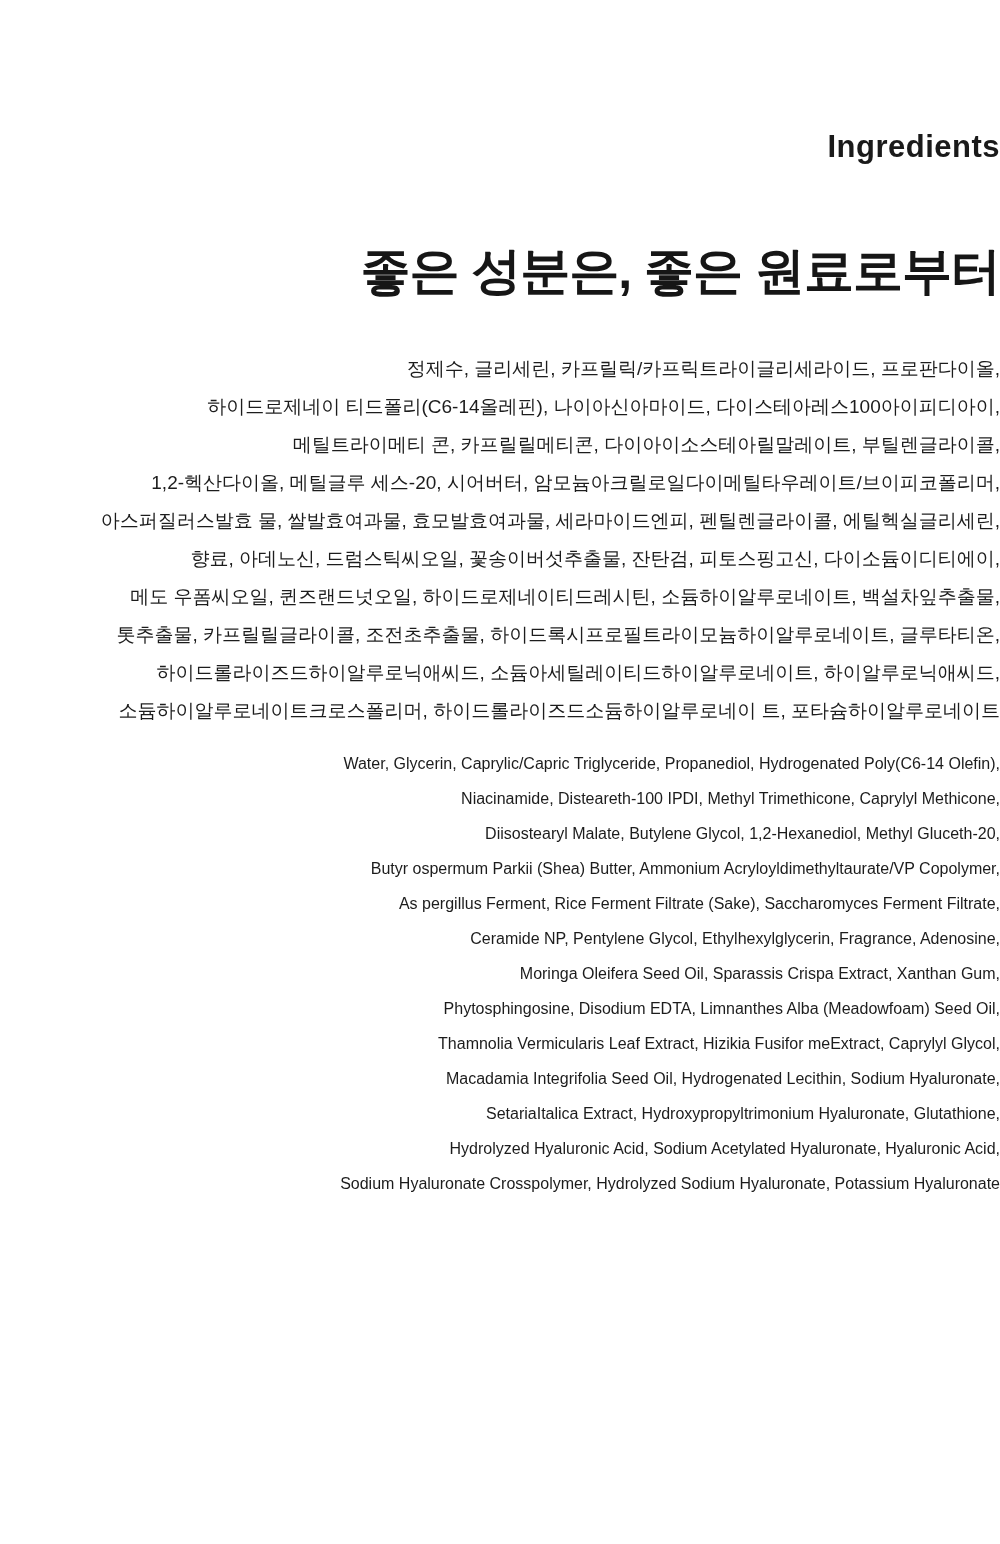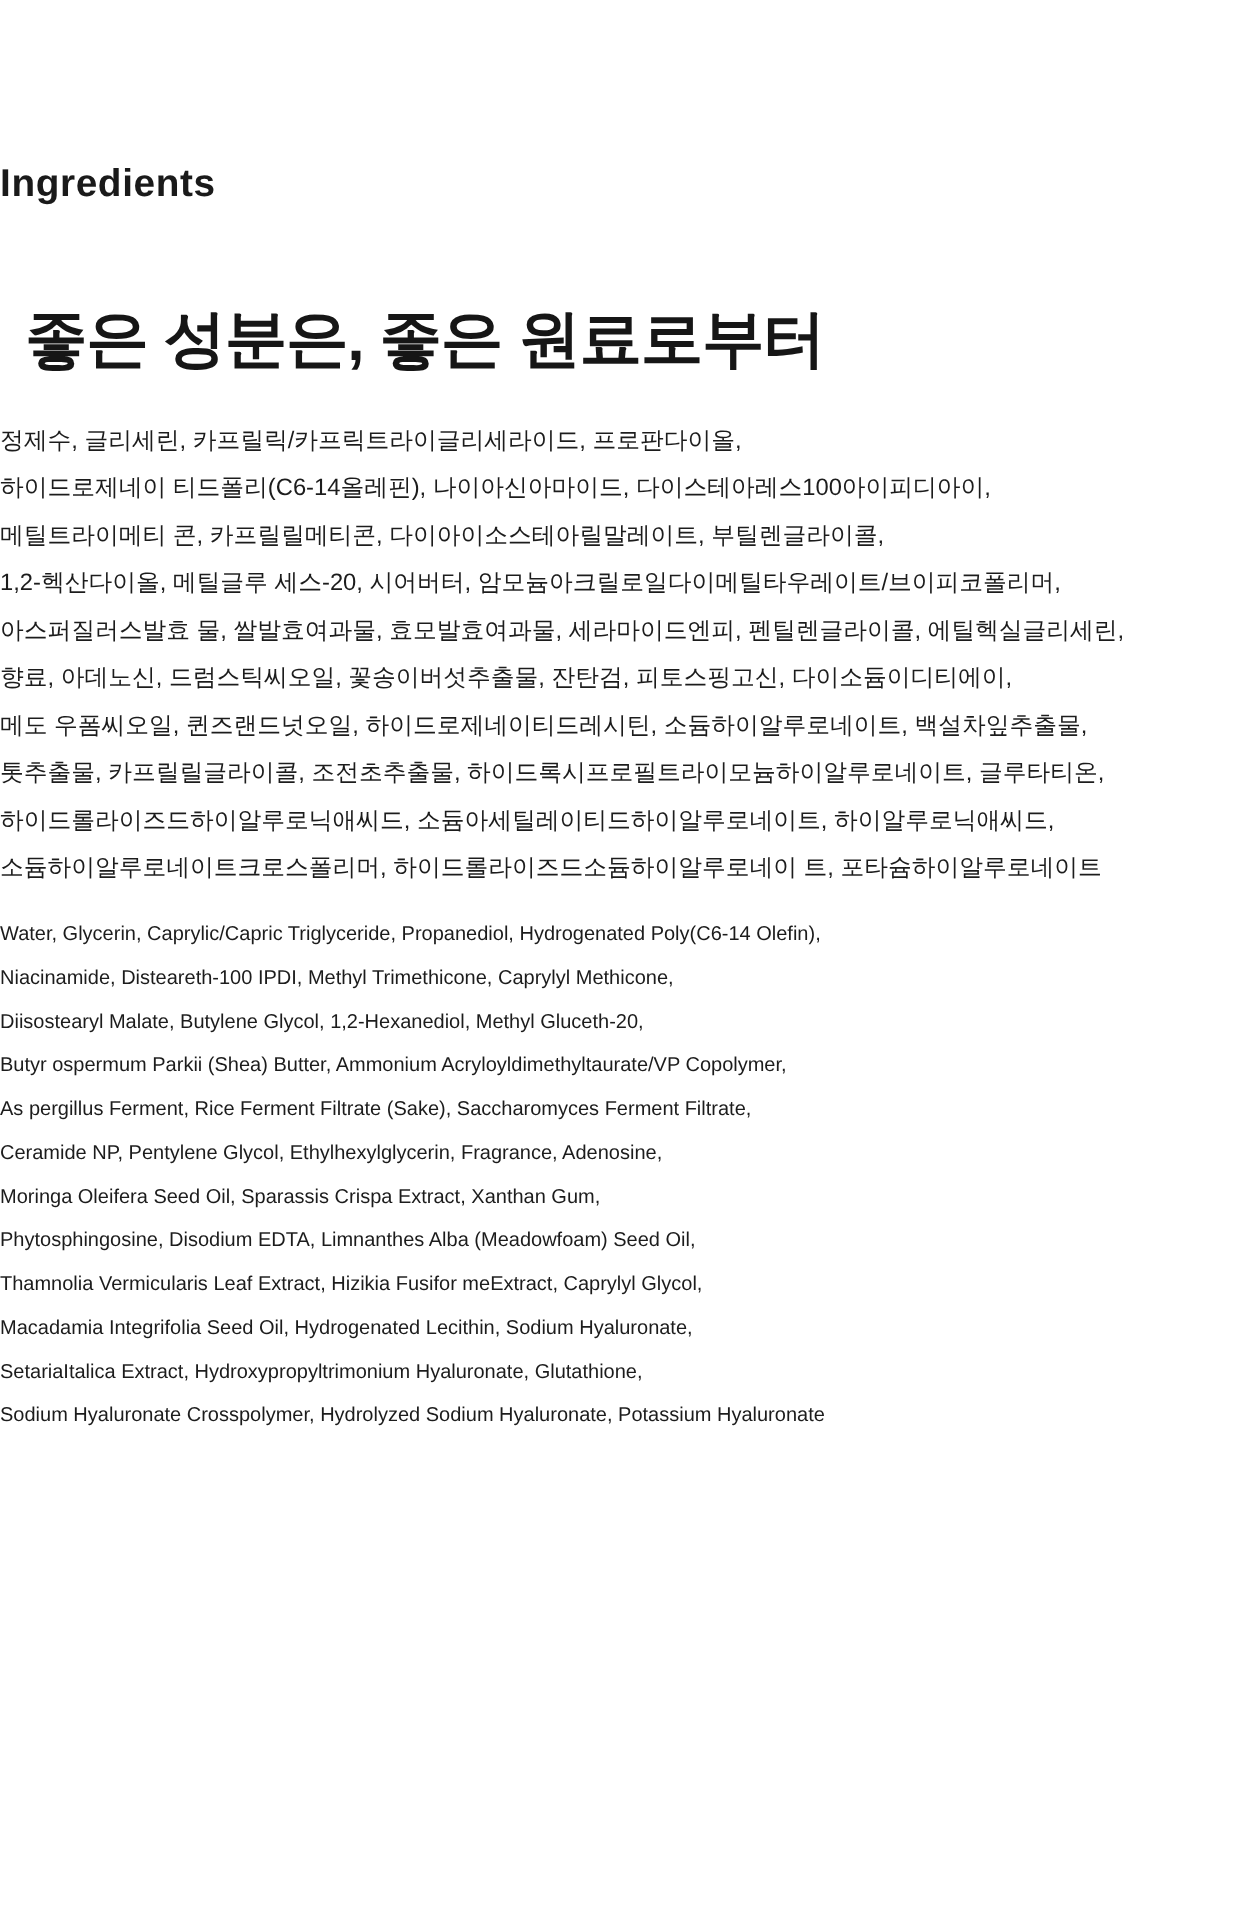--- a/index.html
+++ b/index.html
@@ -9,21 +9,21 @@
     overflow-x: hidden;
   }
   .page {
     width: 1000px;
     min-height: 1544px;
     margin: 0 auto;
     background: #ffffff;
     font-family: "Liberation Sans", "DejaVu Sans", sans-serif;
     color: #111111;
     box-sizing: border-box;
-    text-align: left;
+    text-align: right;
   }
   .section-title {
     margin: 0;
     padding-top: 127px;
     font-size: 31px;
     line-height: 40px;
     font-weight: 700;
     color: #1a1a1a;
     letter-spacing: 0.5px;
   }
@@ -31,21 +31,21 @@
     margin: 0;
     margin-top: 73px;
     font-size: 50px;
     line-height: 62px;
     font-weight: 700;
     color: #161616;
     letter-spacing: -1px;
     padding-left: 20px;
   }
   .para-ko {
-    margin-top: 32px;
+    margin-top: 48px;
   }
   .para-ko .line {
     font-size: 19px;
     line-height: 38px;
     color: #1c1c1c;
     white-space: nowrap;
   }
   .para-en {
     margin-top: 16px;
   }
@@ -83,16 +83,17 @@
     <div class="line">Niacinamide, Disteareth-100 IPDI, Methyl Trimethicone, Caprylyl Methicone,</div>
     <div class="line">Diisostearyl Malate, Butylene Glycol, 1,2-Hexanediol, Methyl Gluceth-20,</div>
     <div class="line">Butyr ospermum Parkii (Shea) Butter, Ammonium Acryloyldimethyltaurate/VP Copolymer,</div>
     <div class="line">As pergillus Ferment, Rice Ferment Filtrate (Sake), Saccharomyces Ferment Filtrate,</div>
     <div class="line">Ceramide NP, Pentylene Glycol, Ethylhexylglycerin, Fragrance, Adenosine,</div>
     <div class="line">Moringa Oleifera Seed Oil, Sparassis Crispa Extract, Xanthan Gum,</div>
     <div class="line">Phytosphingosine, Disodium EDTA, Limnanthes Alba (Meadowfoam) Seed Oil,</div>
     <div class="line">Thamnolia Vermicularis Leaf Extract, Hizikia Fusifor meExtract, Caprylyl Glycol,</div>
     <div class="line">Macadamia Integrifolia Seed Oil, Hydrogenated Lecithin, Sodium Hyaluronate,</div>
     <div class="line">SetariaItalica Extract, Hydroxypropyltrimonium Hyaluronate, Glutathione,</div>
+    <div class="line">Hydrolyzed Hyaluronic Acid, Sodium Acetylated Hyaluronate, Hyaluronic Acid,</div>
     <div class="line">Sodium Hyaluronate Crosspolymer, Hydrolyzed Sodium Hyaluronate, Potassium Hyaluronate</div>
   </div>
 
 </div>
 
 </body></html>

